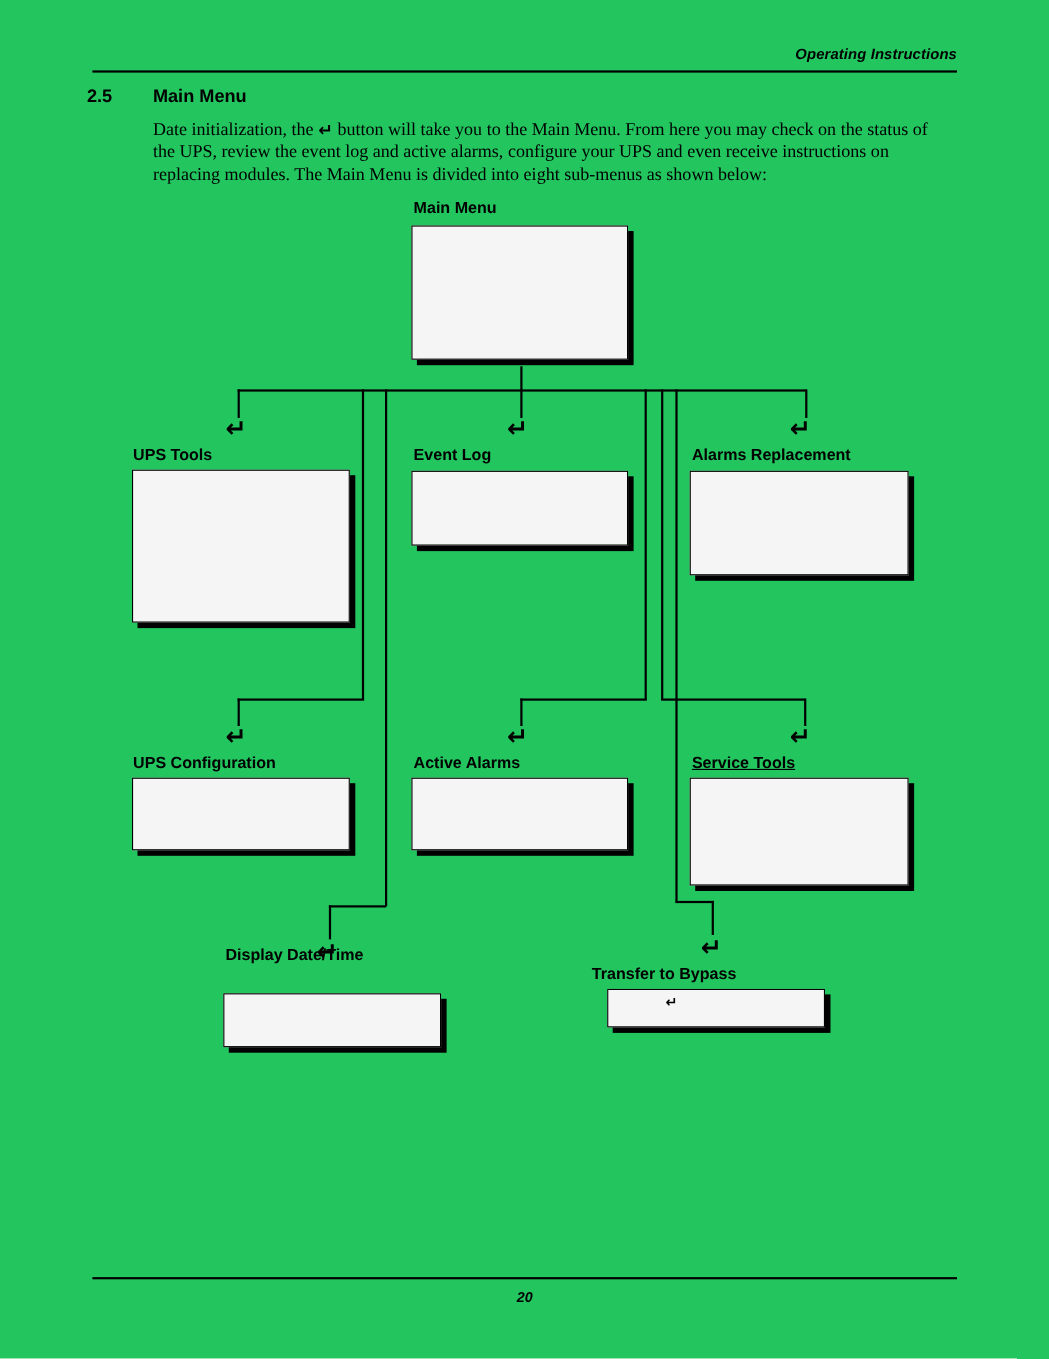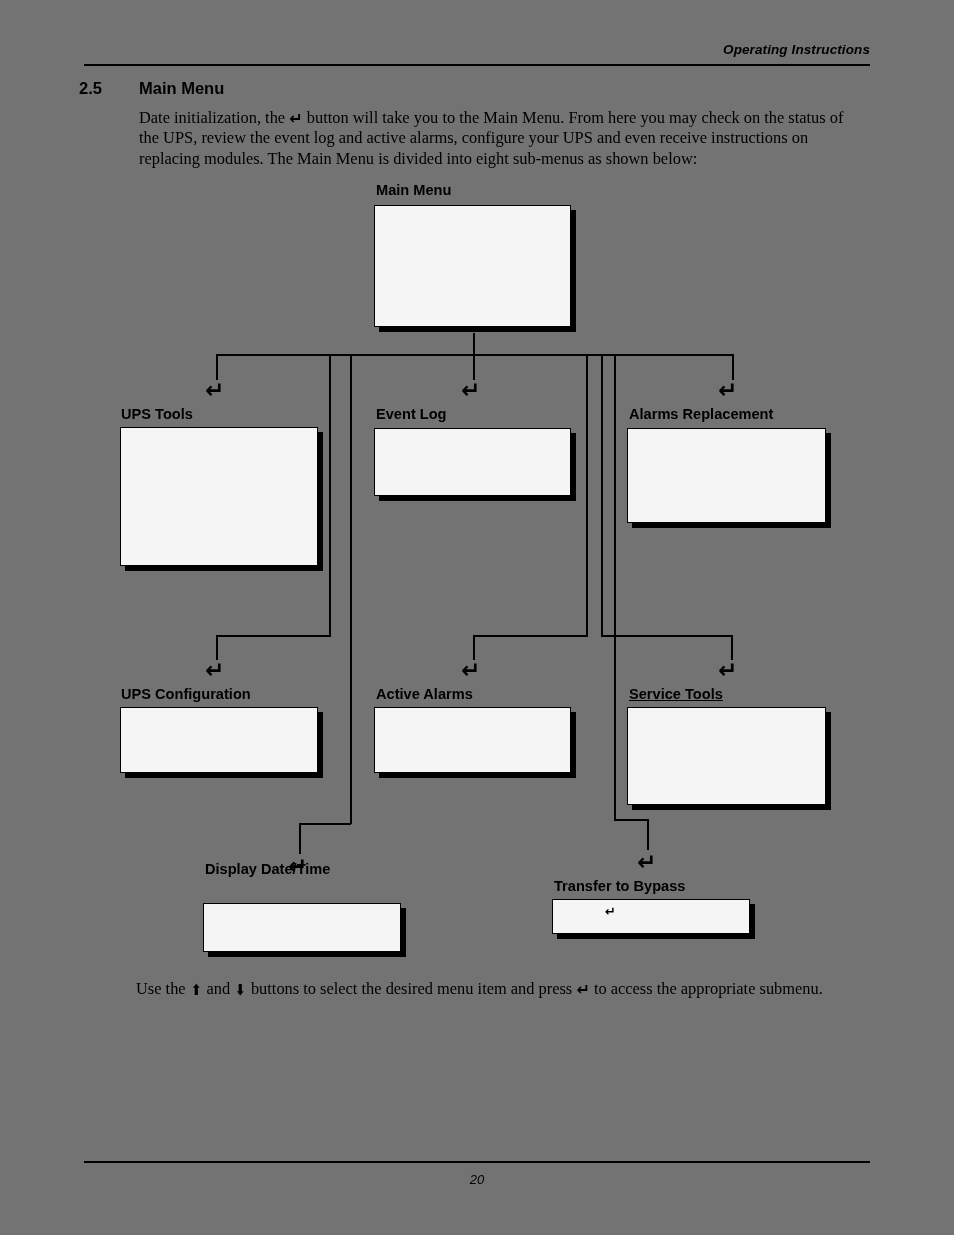--- a/index.html
+++ b/index.html
@@ -9,21 +9,21 @@
     background: #ffffff;
   }
   body {
     font-family: "Liberation Serif", serif;
     color: #000000;
   }
   #page {
     position: relative;
     width: 954px;
     height: 1235px;
-    background: #737373;
+    background: #22c55e;
     overflow: hidden;
   }
 
   
   .hdr-text {
     position: absolute;
     right: 84px;
     top: 42px;
     font-family: "Liberation Sans", sans-serif;
     font-weight: bold;
@@ -139,21 +139,21 @@
     height: 1.5px;
     background: #000;
   }
   .ftr-page {
     position: absolute;
     left: 0;
     top: 1172px;
     width: 954px;
     text-align: center;
     font-family: "Liberation Sans", sans-serif;
-    font-weight: normal;
+    font-weight: bold;
     font-style: italic;
     font-size: 13px;
   }
 </style>
 </head>
 <body>
 
 <div id="page">
 
   <div class="hdr-text">Operating Instructions</div>
@@ -230,33 +230,24 @@
     <div class="ln vln" style="left:299px; top:823px; height:31px;"></div>
 
     <div class="ln hln" style="left:614px; top:819px; width:35px;"></div>
     <div class="ln vln" style="left:647px; top:819px; height:31px;"></div>
 
     <div class="enter-key" style="left:288px; top:855px;">↵</div>
     <div class="caption" style="left:205px; top:861px;">Display Date/Time</div>
     <div class="screen-box" style="left:203px; top:903px; width:198px; height:49px;"></div>
 
     <div class="enter-key" style="left:637px; top:851px;">↵</div>
-    <div class="caption" style="left:554px; top:878px;">Transfer to Bypass</div>
+    <div class="caption" style="left:538px; top:878px;">Transfer to Bypass</div>
     <div class="screen-box" style="left:552px; top:899px; width:198px; height:35px;">
       <span class="box-inner-glyph" style="left:52px; top:5px;">↵</span>
     </div>
 
   </div>
 
-  <div class="para" id="outro-para">
-    <span>Use the</span>
-    <span class="glyph-arrow-inline">⬆</span>
-    <span>and</span>
-    <span class="glyph-arrow-inline">⬇</span>
-    <span>buttons to select the desired menu item and press</span>
-    <span class="glyph-enter-inline">↵</span>
-    <span>to access the appropriate submenu.</span>
-  </div>
 
   <div class="ftr-rule"></div>
   <div class="ftr-page">20</div>
 
 </div>
 
 </body></html>

